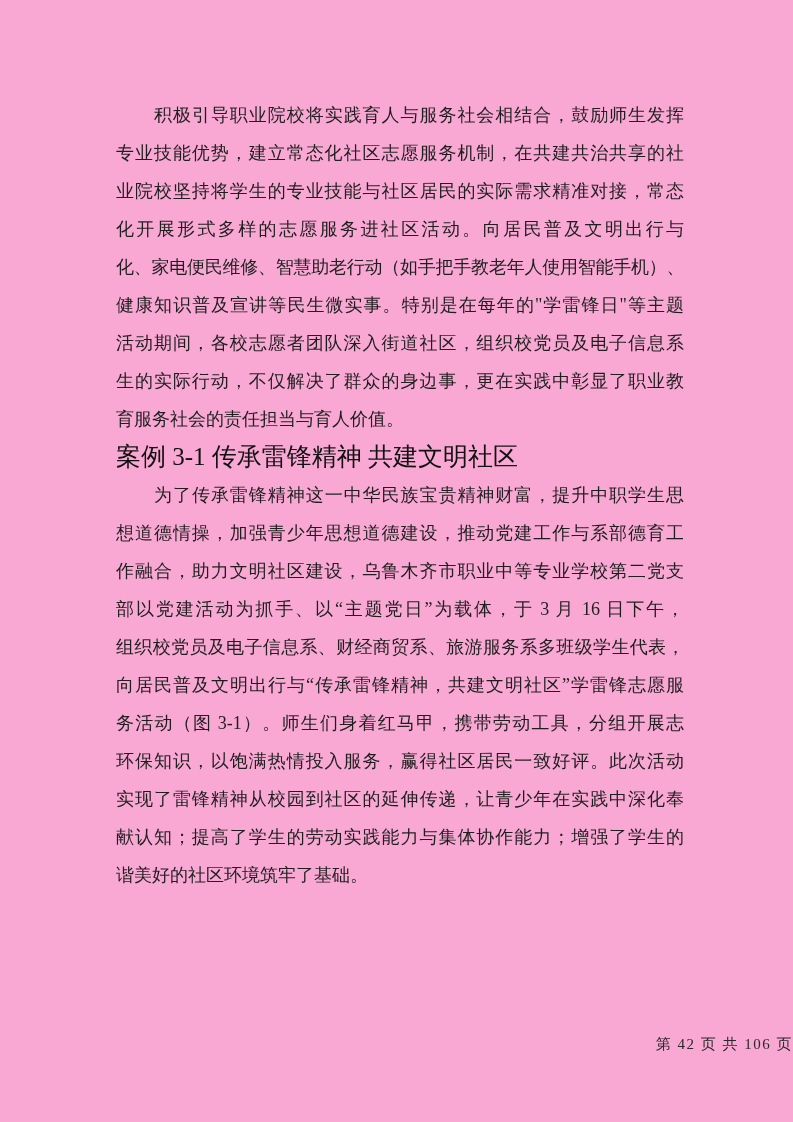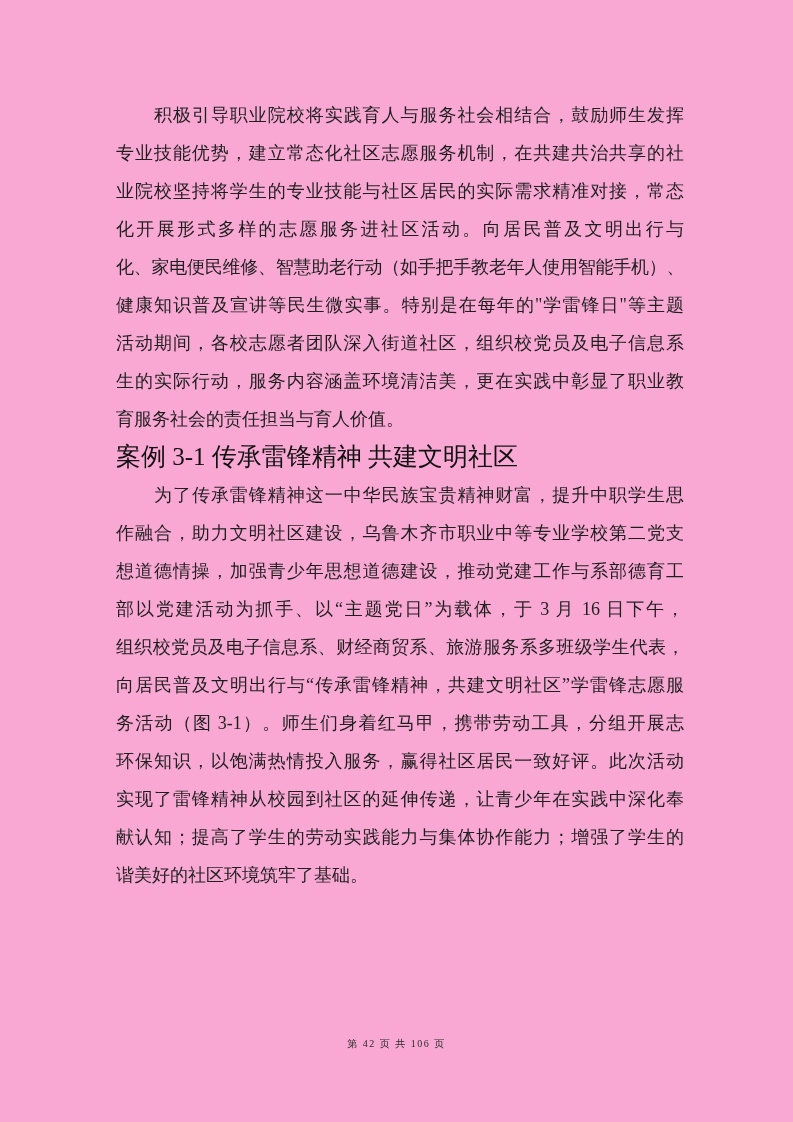--- a/index.html
+++ b/index.html
@@ -51,51 +51,51 @@
     font-weight: normal;
     line-height: 38px;
     height: 38px;
     color: #111111;
   }
   .footer {
     position: absolute;
     top: 1034px;
     left: 0;
     width: 100%;
-    text-align: center;
-    font-size: 10px;
+    text-align: right;
+    font-size: 15px;
     line-height: 20px;
     letter-spacing: 1.5px;
     color: #2a2a2a;
   }
 </style>
 </head>
 <body>
 
 <div class="page">
   <div class="content">
 
     <div>
       <div class="line indent">积极引导职业院校将实践育人与服务社会相结合，鼓励师生发挥</div>
       <div class="line">专业技能优势，建立常态化社区志愿服务机制，在共建共治共享的社</div>
       <div class="line">业院校坚持将学生的专业技能与社区居民的实际需求精准对接，常态</div>
       <div class="line">化开展形式多样的志愿服务进社区活动。向居民普及文明出行与</div>
       <div class="line squeeze">化、家电便民维修、智慧助老行动（如手把手教老年人使用智能手机）、</div>
       <div class="line">健康知识普及宣讲等民生微实事。特别是在每年的"学雷锋日"等主题</div>
       <div class="line">活动期间，各校志愿者团队深入街道社区，组织校党员及电子信息系</div>
-      <div class="line">生的实际行动，服务内容涵盖环境清洁美，更在实践中彰显了职业教</div>
+      <div class="line">生的实际行动，不仅解决了群众的身边事，更在实践中彰显了职业教</div>
       <div class="line last">育服务社会的责任担当与育人价值。</div>
     </div>
 
     <div class="heading">案例 3-1 传承雷锋精神 共建文明社区</div>
 
     <div>
       <div class="line indent">为了传承雷锋精神这一中华民族宝贵精神财富，提升中职学生思</div>
+      <div class="line">想道德情操，加强青少年思想道德建设，推动党建工作与系部德育工</div>
       <div class="line">作融合，助力文明社区建设，乌鲁木齐市职业中等专业学校第二党支</div>
-      <div class="line">想道德情操，加强青少年思想道德建设，推动党建工作与系部德育工</div>
       <div class="line">部以党建活动为抓手、以“主题党日”为载体，于 3 月 16 日下午，</div>
       <div class="line squeeze">组织校党员及电子信息系、财经商贸系、旅游服务系多班级学生代表，</div>
       <div class="line">向居民普及文明出行与“传承雷锋精神，共建文明社区”学雷锋志愿服</div>
       <div class="line">务活动（图 3-1）。师生们身着红马甲，携带劳动工具，分组开展志</div>
       <div class="line">环保知识，以饱满热情投入服务，赢得社区居民一致好评。此次活动</div>
       <div class="line">实现了雷锋精神从校园到社区的延伸传递，让青少年在实践中深化奉</div>
       <div class="line">献认知；提高了学生的劳动实践能力与集体协作能力；增强了学生的</div>
       <div class="line last">谐美好的社区环境筑牢了基础。</div>
     </div>
 

